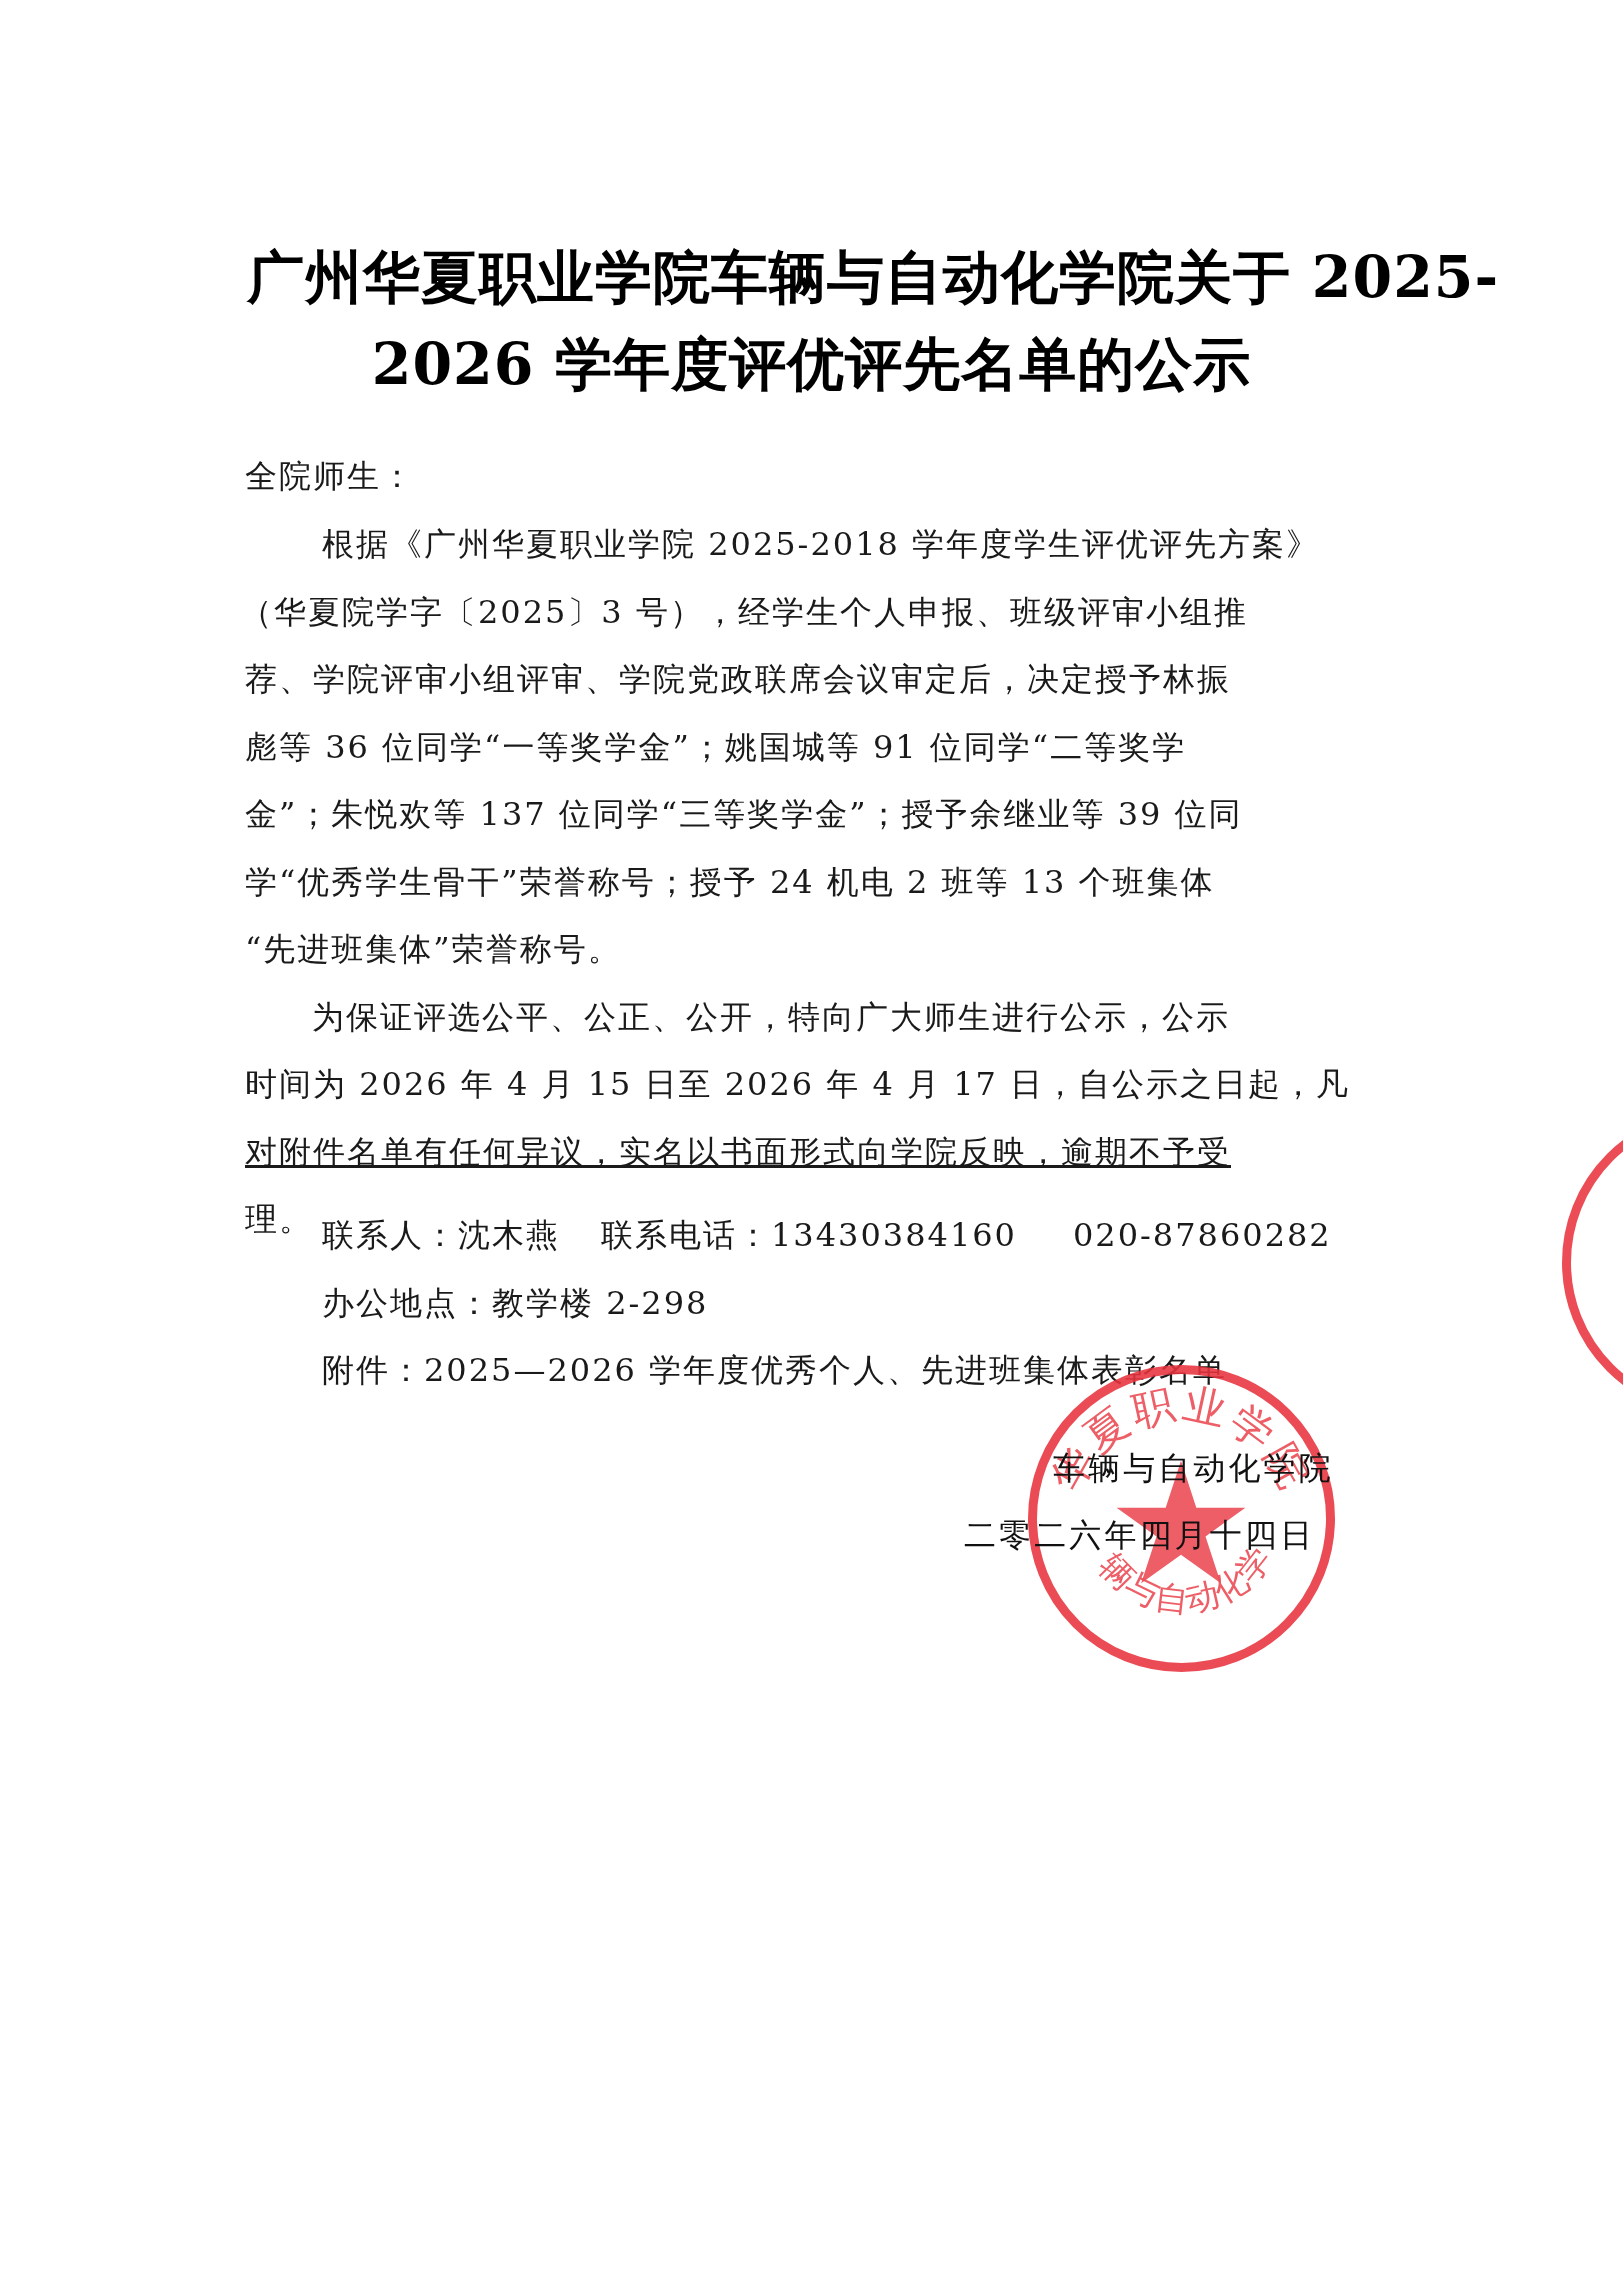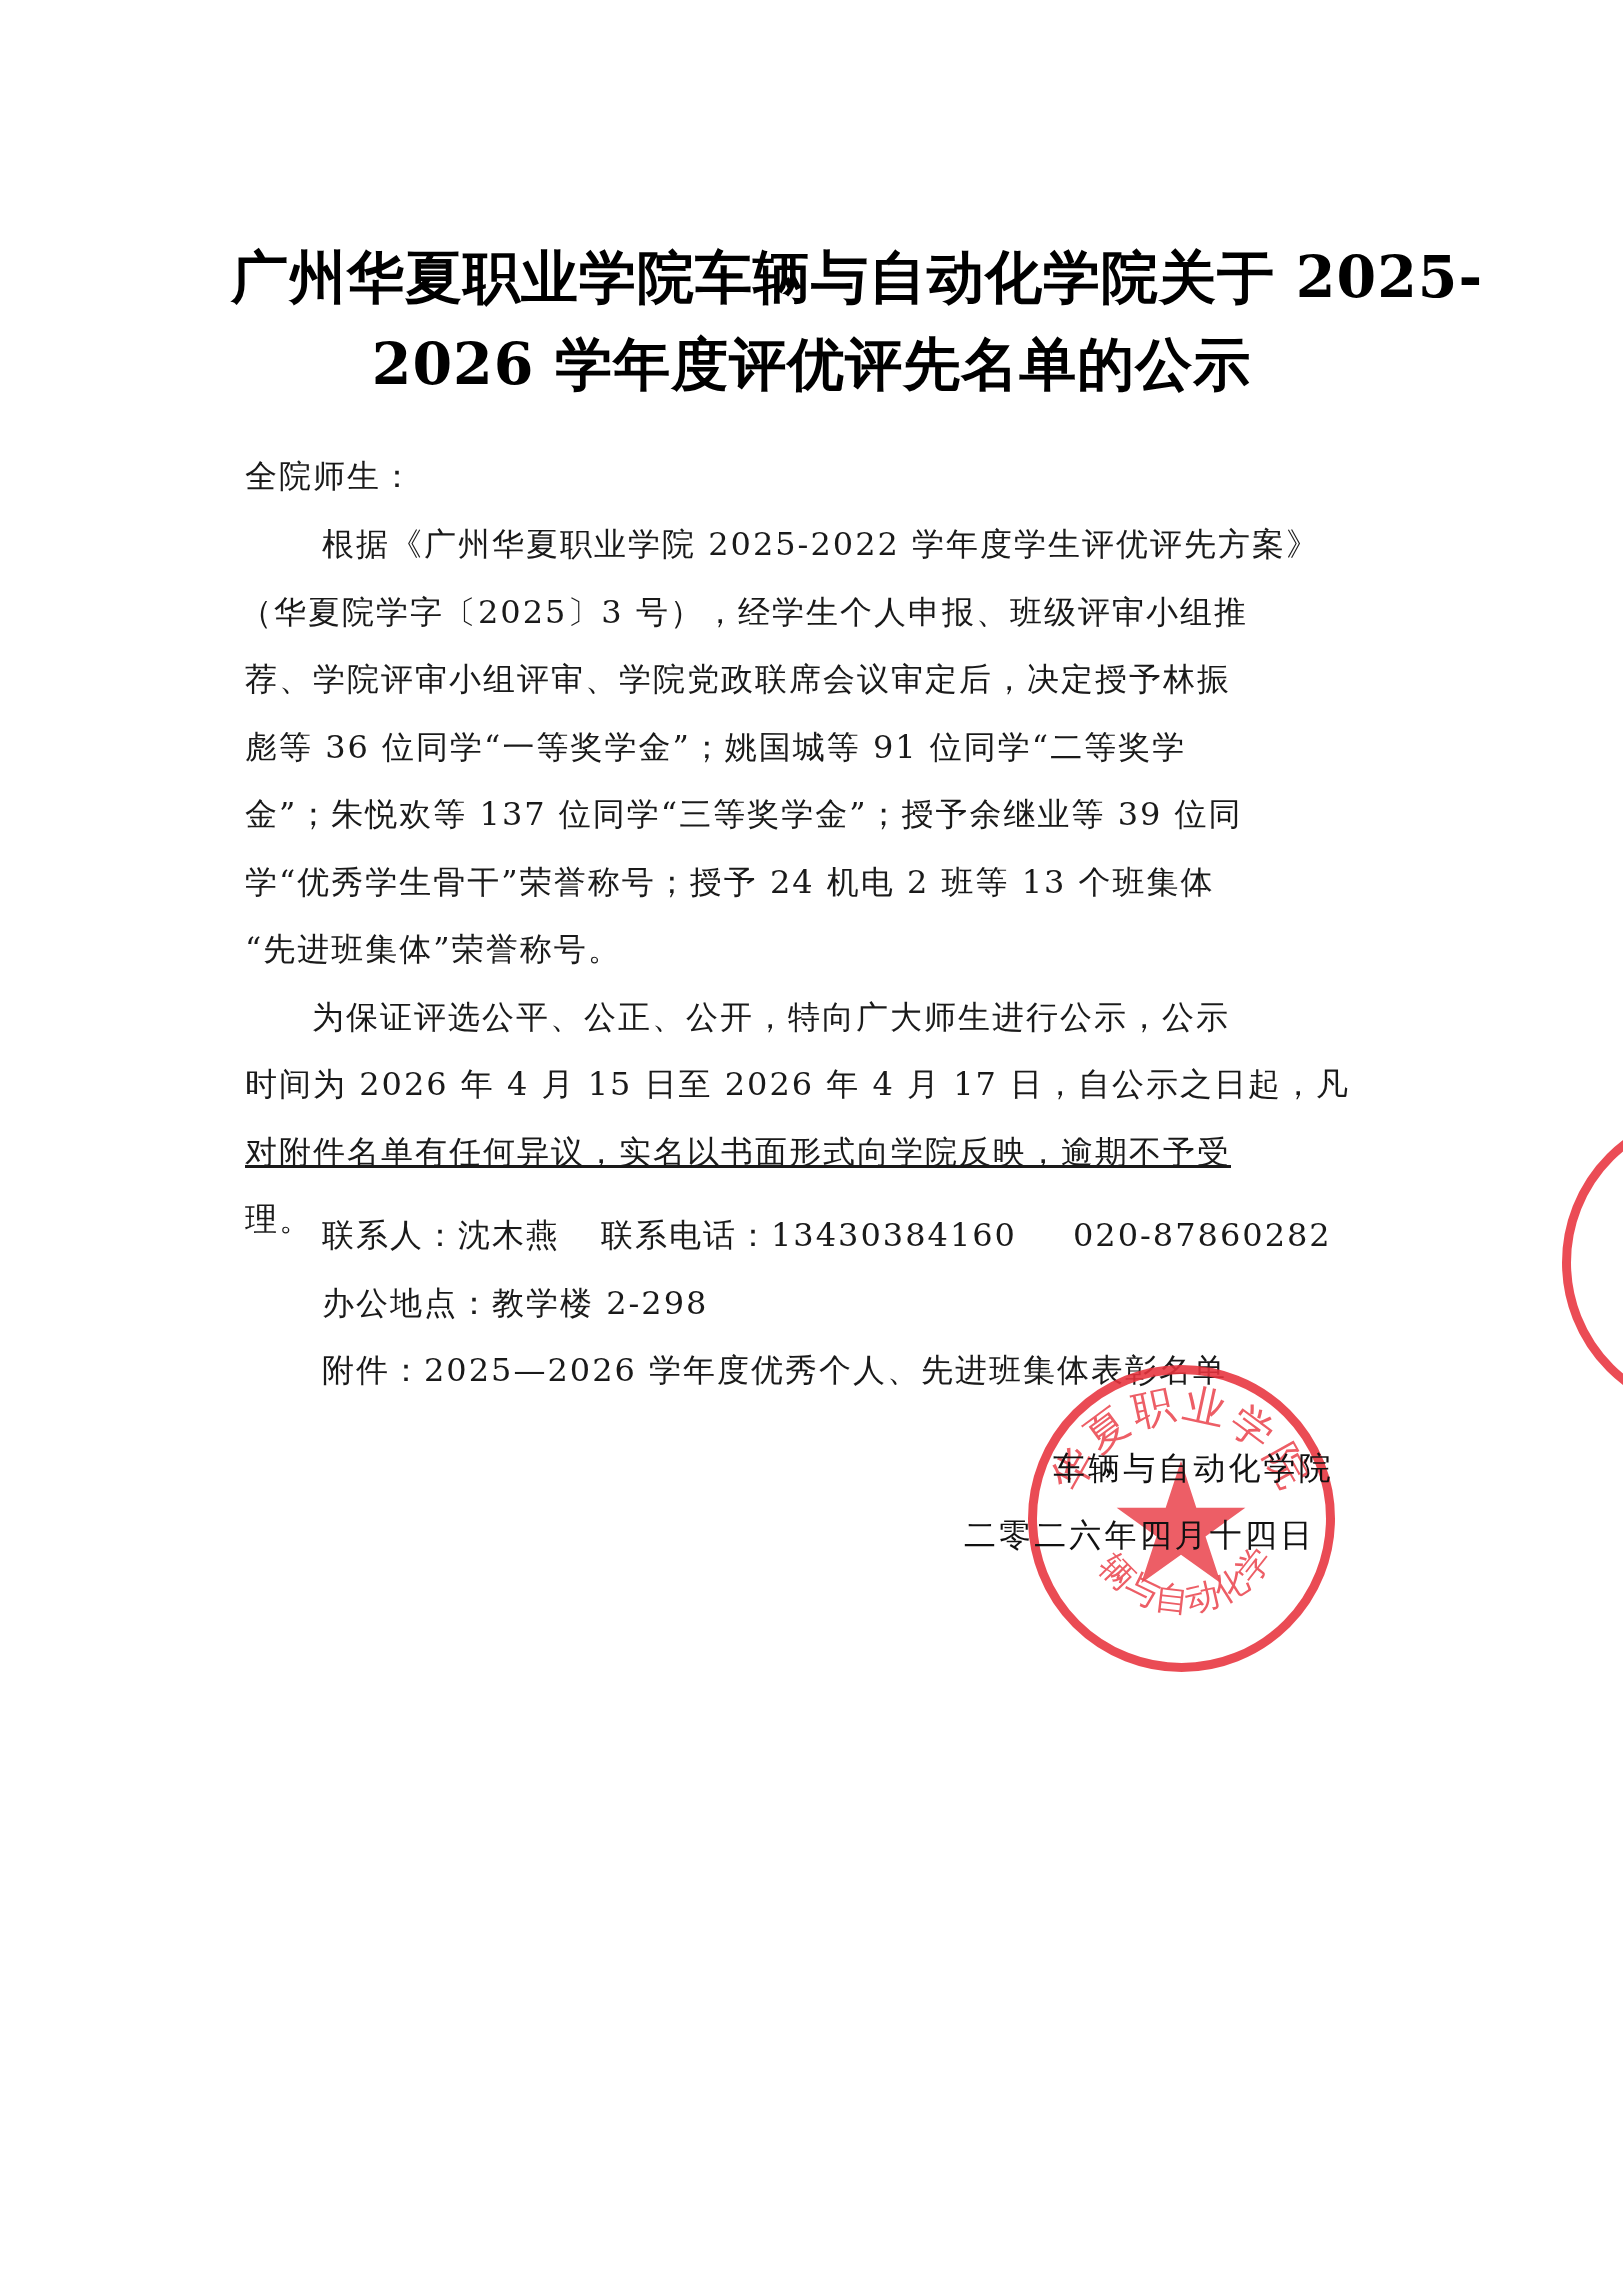--- a/index.html
+++ b/index.html
@@ -1,40 +1,40 @@
 <!DOCTYPE html>
 <html style="font-size:8.2px"><head>
 <meta charset="utf-8">
 <style>
   html, body { margin:0; padding:0; background:#ffffff; }
   body { width:1623px; height:2295px; position:relative; overflow:hidden;
          font-family:"DejaVu Serif","Liberation Serif",serif; color:#111; }
   .title { position:absolute; left:0; width:1623px; text-align:center;
            font-family:"DejaVu Serif","Liberation Serif",serif; font-weight:bold;
            font-size:57px; line-height:87px; color:#000; letter-spacing:1px; }
-  .title .l1 { position:absolute; left:231px; top:233px; width:1155px; text-align:center; white-space:nowrap; }
+  .title .l1 { position:absolute; left:247px; top:233px; width:1155px; text-align:center; white-space:nowrap; }
   .title .l2 { position:absolute; left:0; top:320px; width:1623px; text-align:center; white-space:nowrap; }
   .body { position:absolute; left:245px; width:1145px; font-size:32px; line-height:67px; color:#1a1a1a; }
   .line { position:absolute; white-space:nowrap; letter-spacing:2px; }
   .seal { position:absolute; border:9.2px solid #e8333d; border-radius:50%; box-sizing:border-box; opacity:0.88; }
   .seal svg { position:absolute; left:0; top:0; }
   .sign { position:absolute; font-size:32px; white-space:nowrap; letter-spacing:3.1px; color:#111; z-index:2; }
 </style>
 </head>
 <body>
 
 <div class="title">
   <div class="l1">广州华夏职业学院车辆与自动化学院关于 2025-</div>
   <div class="l2">2026 学年度评优评先名单的公示</div>
 </div>
 
 <div class="body" style="top:0;">
   <div class="line" style="top:445px;left:0;font-family:Liberation Mono, monospace;">全院师生：</div>
 
-  <div class="line" style="top:511px;left:77px;">根据《广州华夏职业学院 2025-2022 学年度学生评优评先方案》</div>
+  <div class="line" style="top:511px;left:77px;">根据《广州华夏职业学院 2025-2018 学年度学生评优评先方案》</div>
   <div class="line" style="top:579px;left:-5.1px;">（华夏院学字〔2025〕3 号），经学生个人申报、班级评审小组推</div>
   <div class="line" style="top:646px;left:0;">荐、学院评审小组评审、学院党政联席会议审定后，决定授予林振</div>
   <div class="line" style="top:714px;left:0;">彪等 36 位同学“一等奖学金”；姚国城等 91 位同学“二等奖学</div>
   <div class="line" style="top:781px;left:0;">金”；朱悦欢等 137 位同学“三等奖学金”；授予余继业等 39 位同</div>
   <div class="line" style="top:849px;left:0;">学“优秀学生骨干”荣誉称号；授予 24 机电 2 班等 13 个班集体</div>
   <div class="line" style="top:916px;left:0;">“先进班集体”荣誉称号。</div>
 
   <div class="line" style="top:984px;left:67px;">为保证评选公平、公正、公开，特向广大师生进行公示，公示</div>
   <div class="line" style="top:1051px;left:0;">时间为 2026 年 4 月 15 日至 2026 年 4 月 17 日，自公示之日起，凡</div>
   <div class="line" style="top:1119px;left:0;text-decoration:underline;">对附件名单有任何异议，实名以书面形式向学院反映，逾期不予受</div>

